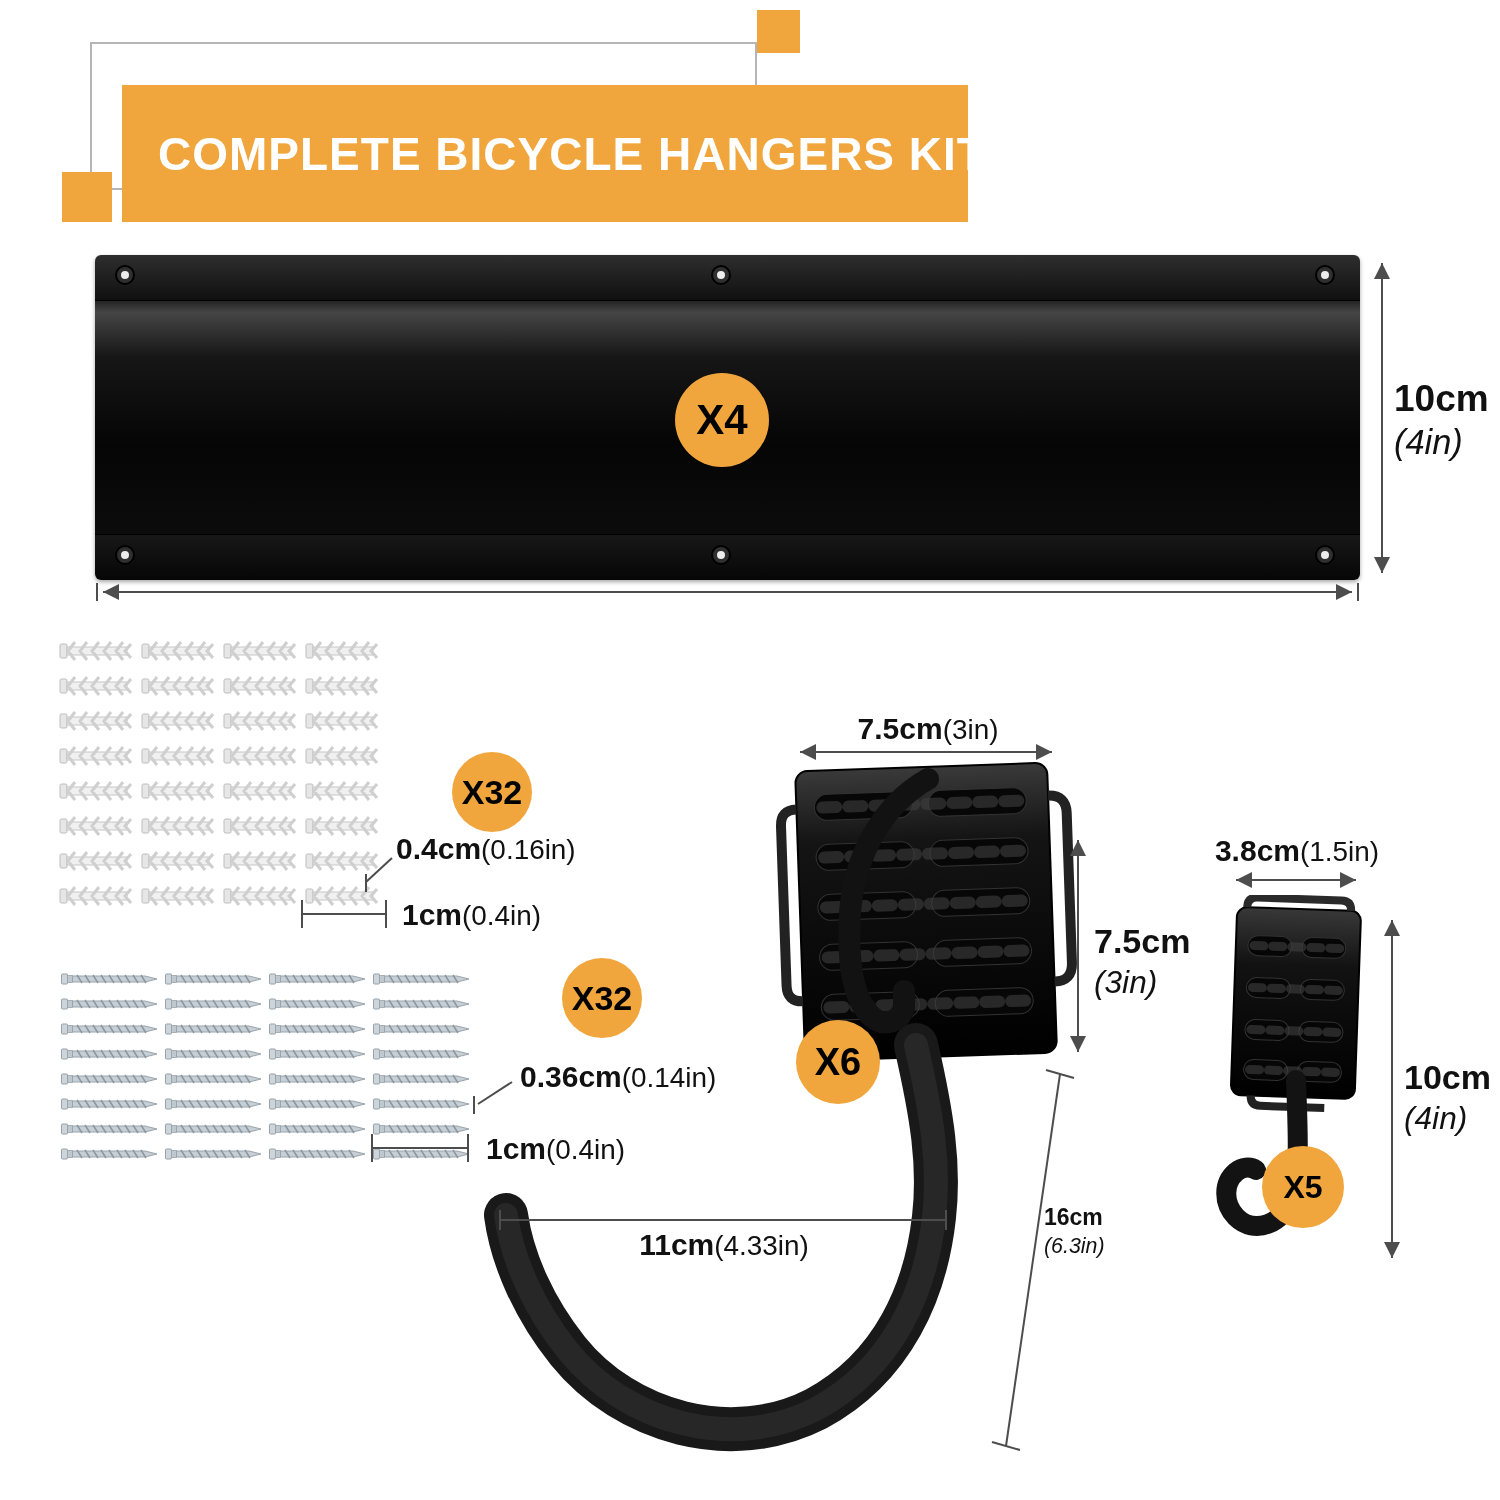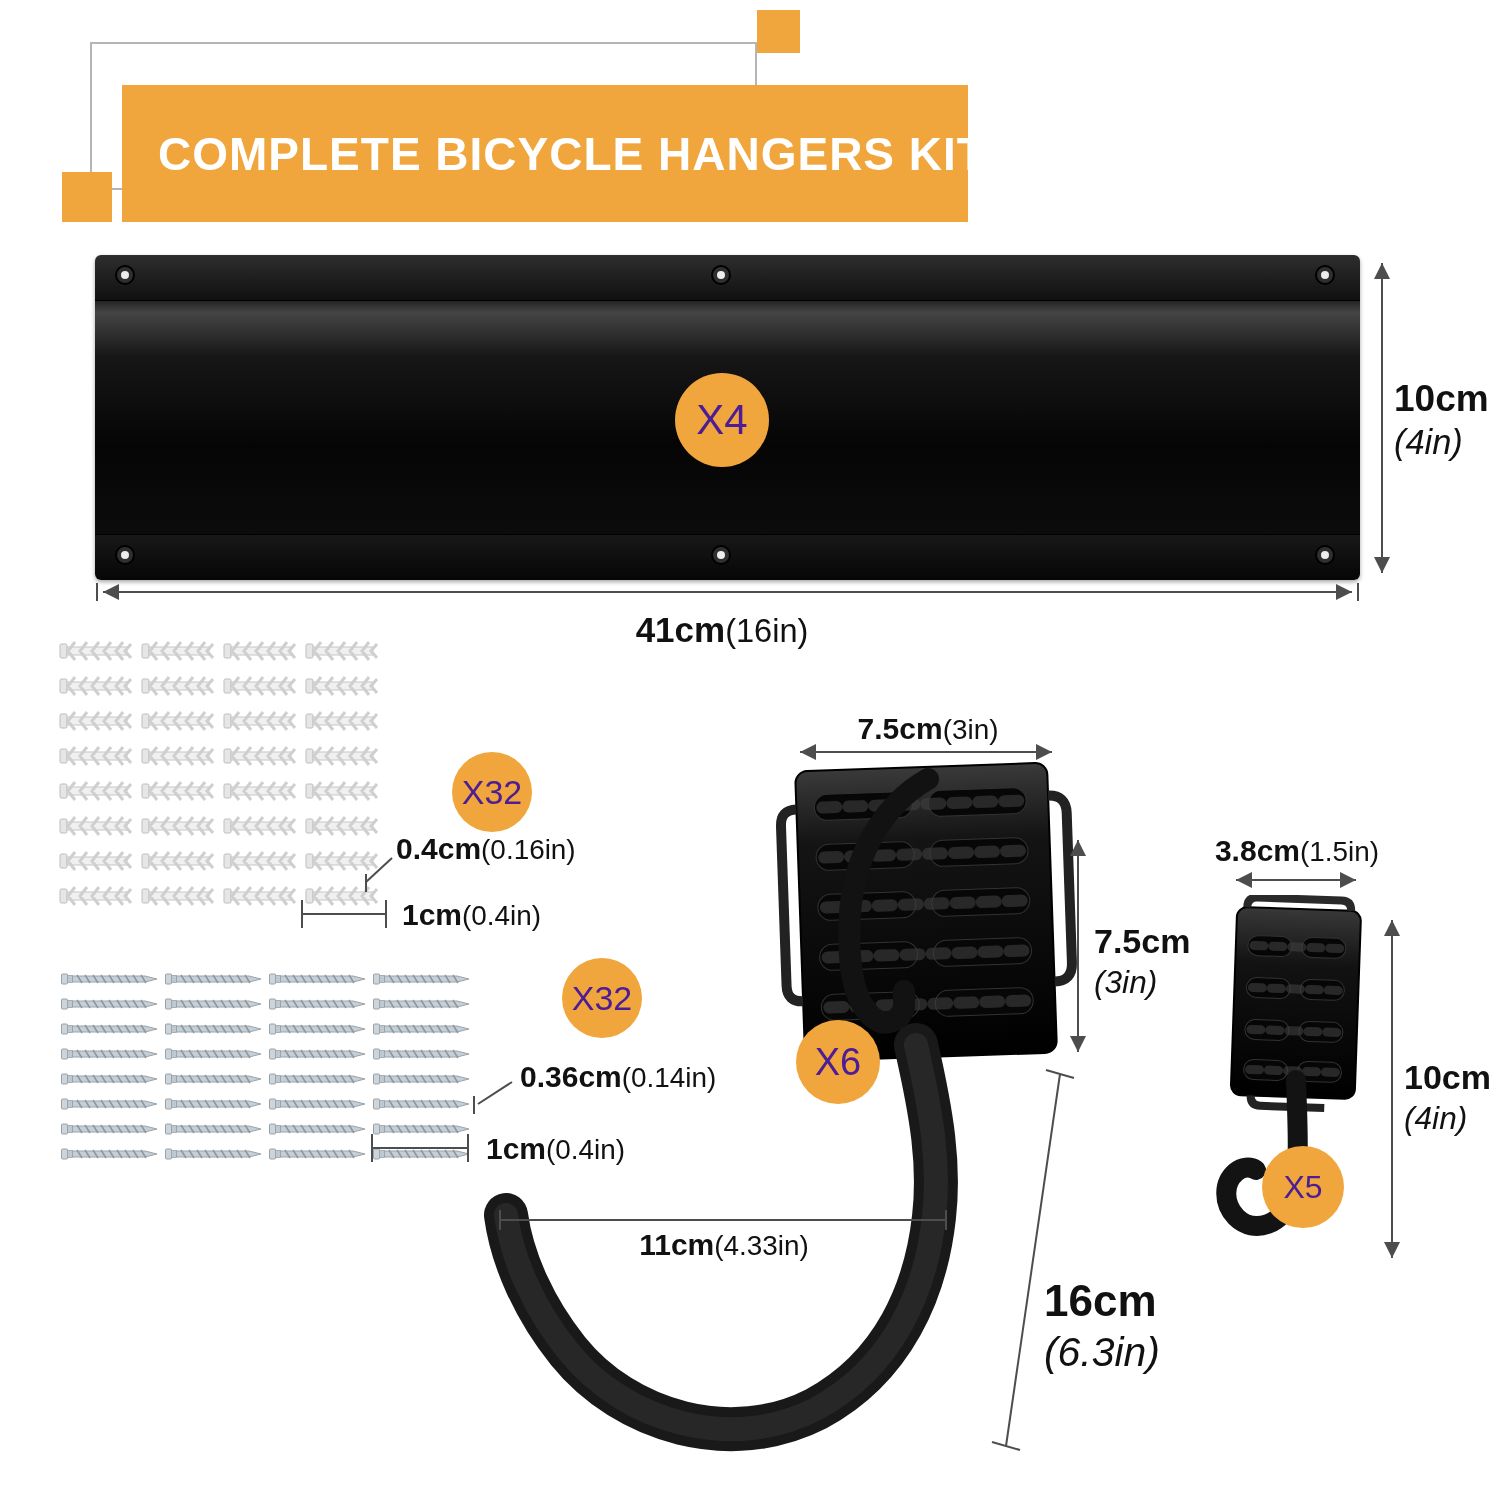--- a/index.html
+++ b/index.html
@@ -22,22 +22,22 @@
           box-shadow:0 2px 4px rgba(0,0,0,.35); z-index:2; }
   .flange { position:relative; width:100%; height:46px; background:linear-gradient(180deg,#2e2e2e,#101010); }
   .flange.top { border-bottom:1px solid #000; }
   .flange.bottom { border-top:1px solid #000; background:linear-gradient(180deg,#181818,#060606); }
   .railbody { width:100%; height:233px;
               background:linear-gradient(180deg,#242424 0%,#454545 5%,#161616 24%,#050505 62%,#0c0c0c 100%); }
   .hole { position:absolute; top:12px; width:16px; height:16px; border-radius:50%;
           background:#ededed; border:4px solid #2f2f2f; box-shadow:0 0 0 2px #000; }
 
   
-  .badge { position:absolute; border-radius:50%; background:var(--accent); color:#4c1d95;
-           display:flex; align-items:center; justify-content:center; font-weight:normal; z-index:7; }
+  .badge { position:absolute; border-radius:50%; background:var(--accent); color:#000000;
+           display:flex; align-items:center; justify-content:center; font-weight:bold; z-index:7; }
 
   
   .grid { display:grid; z-index:2; }
   .grid.anchors { left:55px; top:633px; grid-template-columns:repeat(4,82px); grid-auto-rows:35px;
                   align-items:center; justify-items:center; }
   .grid.screws  { left:58px; top:966px; grid-template-columns:repeat(4,104px); grid-auto-rows:25px;
                   align-items:center; justify-items:center; }
 
   
   svg.dims { left:0; top:0; z-index:5; color:var(--dim); pointer-events:none; }
@@ -608,23 +608,20 @@
     <g>
       <line x1="1236" y1="880" x2="1356" y2="880" marker-start="url(#arr)" marker-end="url(#arr)"></line>
       <line x1="1392" y1="920" x2="1392" y2="1258" marker-start="url(#arr)" marker-end="url(#arr)"></line>
     </g>
   </svg>
 
   <div class="dim-label stacked" style="left:1394px;top:378px;font-size:37px">
     <span class="v">10cm</span>
       <span class="p">(4in)</span>
   </div>
-  <div class="dim-label" style="left:557px;top:610px;width:330px;text-align:center;font-size:35px">
-    <span class="v">41cm</span><span class="p">(16in)</span>
-  </div>
 
   <div class="dim-label" style="left:396px;top:832px;font-size:30px">
     <span class="v">0.4cm</span><span class="p">(0.16in)</span>
   </div>
   <div class="dim-label" style="left:402px;top:898px;font-size:30px">
     <span class="v">1cm</span><span class="p">(0.4in)</span>
   </div>
 
   <div class="dim-label" style="left:520px;top:1060px;font-size:30px">
     <span class="v">0.36cm</span><span class="p">(0.14in)</span>
@@ -636,21 +633,21 @@
   <div class="dim-label" style="left:800px;top:712px;width:256px;text-align:center;font-size:30px">
     <span class="v">7.5cm</span><span class="p">(3in)</span>
   </div>
   <div class="dim-label stacked" style="left:1094px;top:922px;font-size:34px">
     <span class="v">7.5cm</span>
       <span class="p">(3in)</span>
   </div>
   <div class="dim-label" style="left:574px;top:1228px;width:300px;text-align:center;font-size:30px">
     <span class="v">11cm</span><span class="p">(4.33in)</span>
   </div>
-  <div class="dim-label stacked" style="left:1044px;top:1276px;font-size:44px">
+  <div class="dim-label stacked" style="left:1044px;top:1204px;font-size:23px">
     <span class="v">16cm</span>
       <span class="p">(6.3in)</span>
   </div>
 
   <div class="dim-label" style="left:1212px;top:834px;width:170px;text-align:center;font-size:30px">
     <span class="v">3.8cm</span><span class="p">(1.5in)</span>
   </div>
   <div class="dim-label stacked" style="left:1404px;top:1058px;font-size:34px">
     <span class="v">10cm</span>
       <span class="p">(4in)</span>

